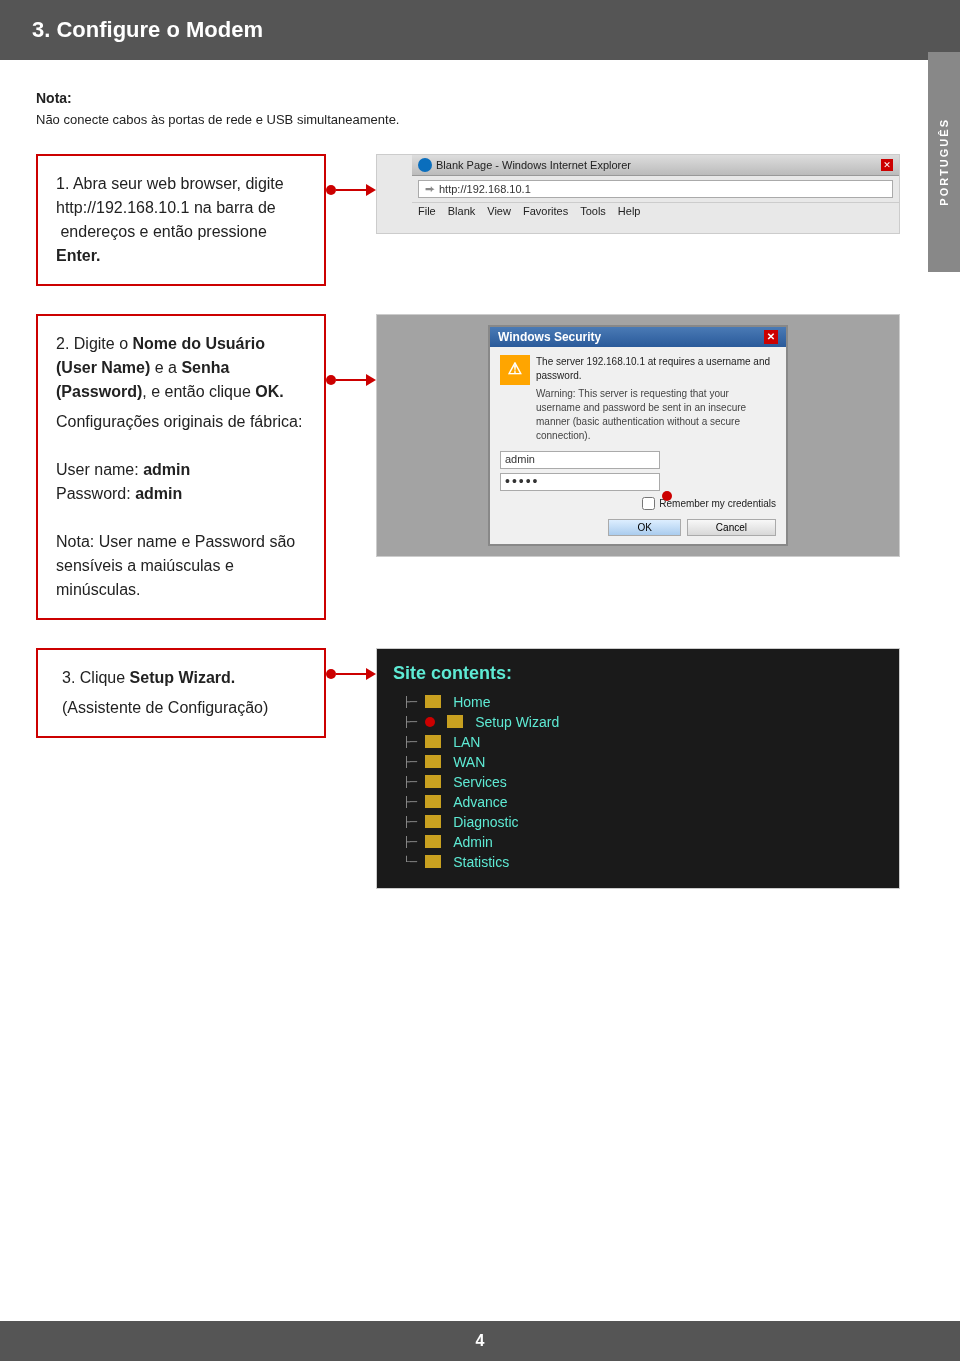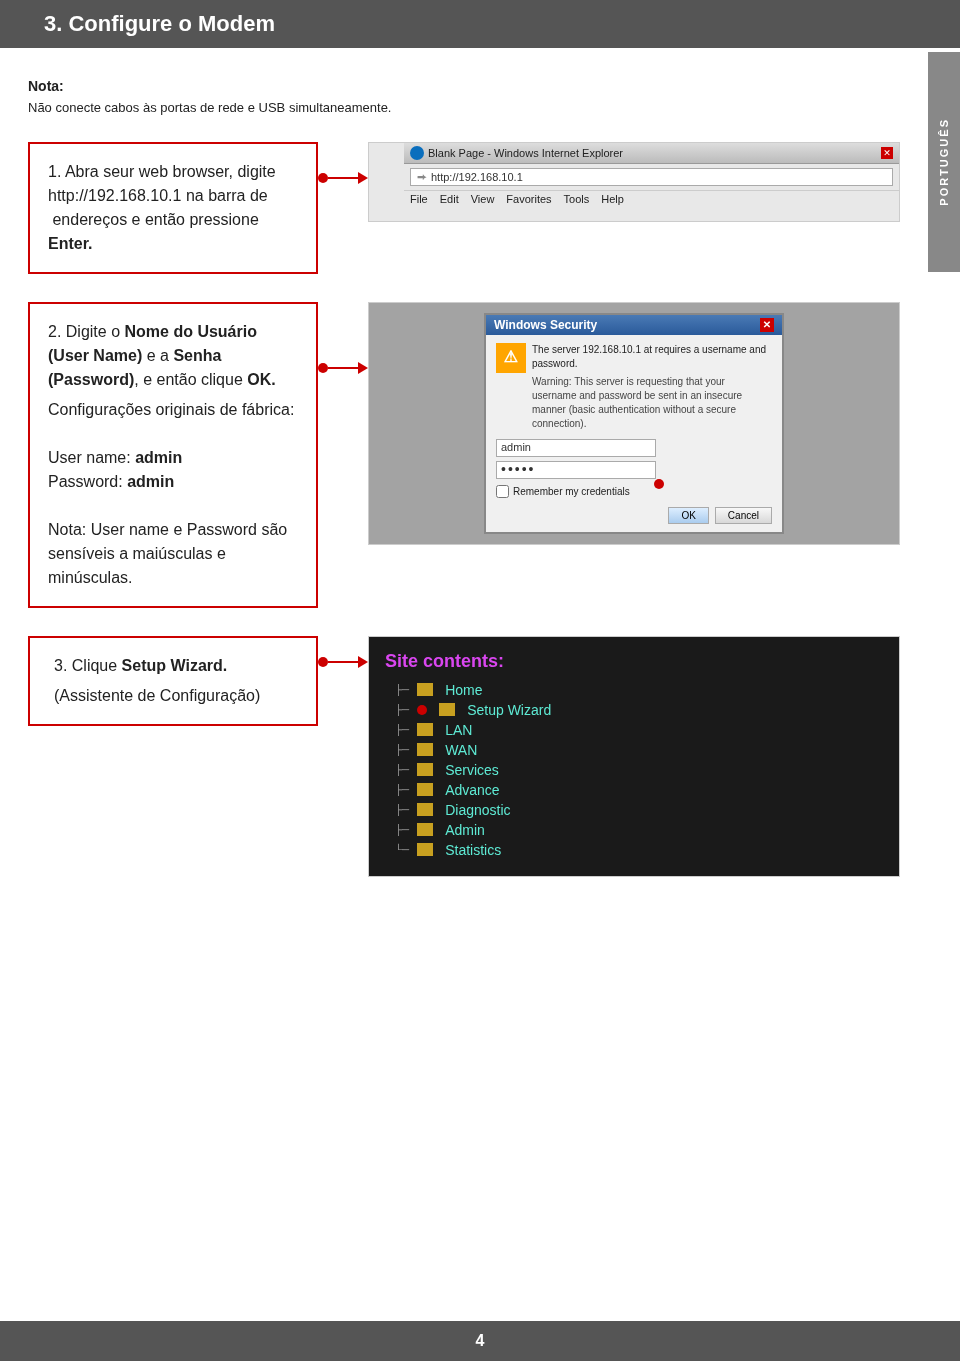--- a/index.html
+++ b/index.html
@@ -9,24 +9,24 @@
       background: #ffffff;
       font-family: Arial, sans-serif;
       font-size: 14px;
       color: #222;
       position: relative;
     }
 
     
     .header-bar {
       background: #555;
-      height: 48px;
-      display: flex;
-      align-items: center;
-      padding: 0 44px;
+      height: 60px;
+      display: flex;
+      align-items: center;
+      padding: 0 32px;
     }
     .header-title {
       color: #fff;
       font-size: 22px;
       font-weight: bold;
     }
 
     
     .side-label {
       position: absolute;
@@ -46,20 +46,21 @@
       letter-spacing: 2px;
       writing-mode: vertical-rl;
       transform: rotate(180deg);
       text-transform: uppercase;
     }
 
     
     .main-content {
       padding: 30px 28px 40px 28px;
       padding-right: 60px;
+      margin-left: 8px;
     }
 
     
     .nota-section {
       margin-bottom: 24px;
     }
     .nota-title {
       font-weight: bold;
       font-size: 14px;
       margin-bottom: 4px;
@@ -234,46 +235,47 @@
       font-size: 10px;
       display: block;
       margin-top: 2px;
     }
     .win-sec-checkbox-row {
       display: flex;
       align-items: center;
       gap: 4px;
       margin: 6px 0;
       font-size: 10px;
+      justify-content: flex-end;
     }
     .win-sec-buttons {
       display: flex;
       gap: 6px;
       justify-content: flex-end;
       margin-top: 8px;
     }
     .win-btn {
       background: linear-gradient(to bottom, #f8f8f8, #d8d8d8);
       border: 1px solid #aaa;
-      padding: 2px 12px;
+      padding: 2px 28px;
       font-size: 10px;
       cursor: pointer;
     }
     .win-btn.ok {
       background: linear-gradient(to bottom, #ddeeff, #aaccee);
     }
 
     
     .site-contents-sim {
       background: #1a1a1a;
       padding: 14px 16px;
       min-height: 220px;
     }
     .site-title {
-      color: #d946ef;
+      color: #5eead4;
       font-size: 18px;
       font-weight: bold;
       margin-bottom: 10px;
     }
     .site-item {
       display: flex;
       align-items: center;
       gap: 8px;
       margin: 4px 0;
       padding-left: 10px;
@@ -379,21 +381,21 @@
           <div class="browser-icon"></div>
           <span class="browser-title-text">Blank Page - Windows Internet Explorer</span>
           <div class="browser-close">✕</div>
         </div>
         <div class="browser-addressbar">
           <span class="address-icon">⮕</span>
           <span>http://192.168.10.1</span>
         </div>
         <div class="browser-menubar">
           <span>File</span>
-          <span>Edit</span>
+          <span>Blank</span>
           <span>View</span>
           <span>Favorites</span>
           <span>Tools</span>
           <span>Help</span>
         </div>
       </div>
     </div>
   </div>
 
   <div class="step-section">

